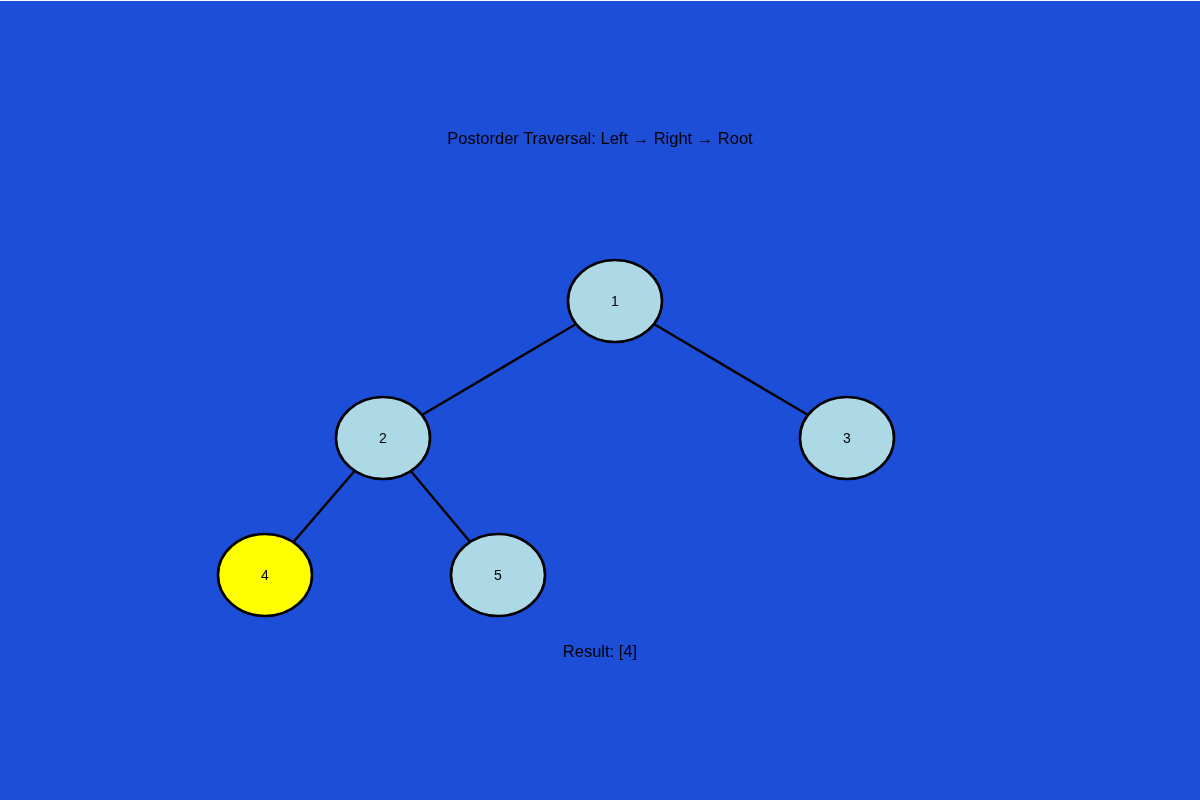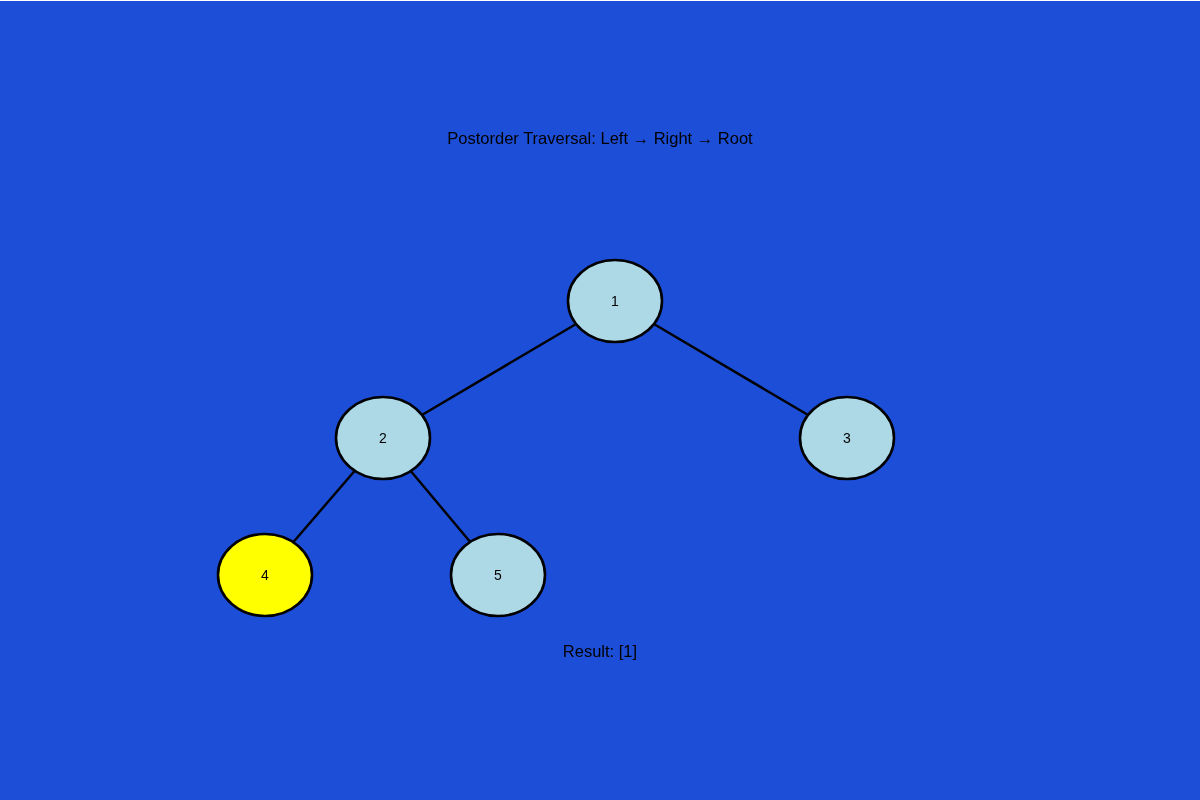--- a/index.html
+++ b/index.html
@@ -102,15 +102,15 @@
           <ellipse class="node-ellipse" cx="265" cy="574" rx="47" ry="41" fill="#ffff00" stroke="#000000"></ellipse>
           <text class="node-label" x="265" y="574" fill="#000000">4</text>
         </g>
         <g>
           <ellipse class="node-ellipse" cx="498" cy="574" rx="47" ry="41" fill="#add8e6" stroke="#000000"></ellipse>
           <text class="node-label" x="498" y="574" fill="#000000">5</text>
         </g>
       </g>
   </svg>
 
-  <div class="fig-result">Result: [1]</div>
+  <div class="fig-result">Result: [4]</div>
 
 </div>
 
 </body></html>

